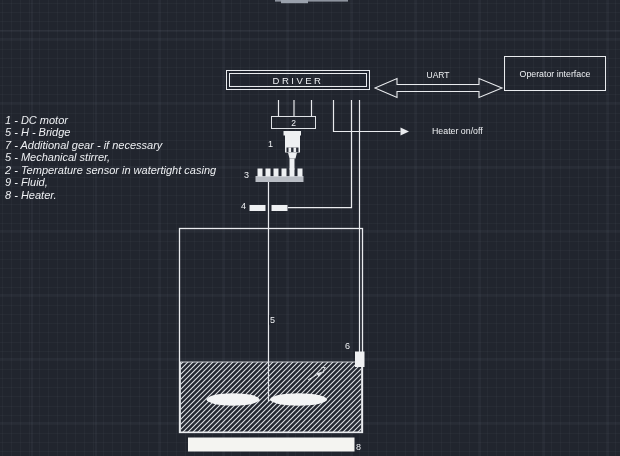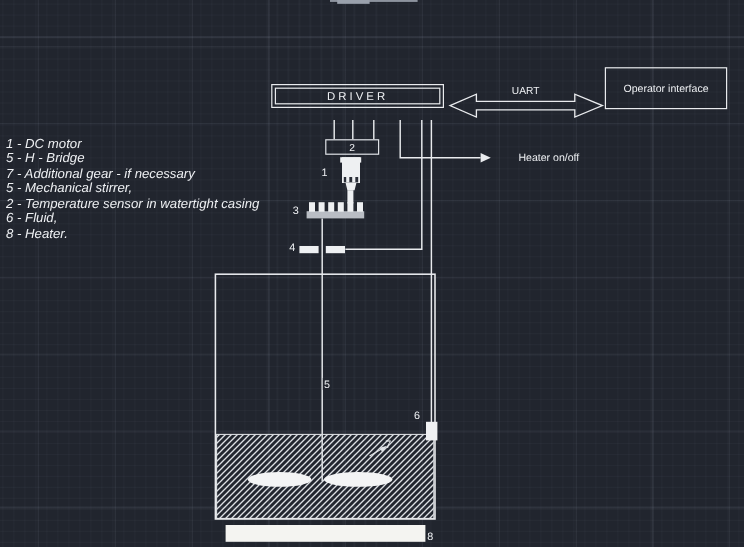--- a/index.html
+++ b/index.html
@@ -111,17 +111,17 @@
   <div class="num" style="left:345px;top:341px">6</div>
   <div class="num" style="left:321px;top:365px">7</div>
   <div class="num" style="left:356px;top:442px">8</div>
 
   <div class="legend">
     <div>1 - DC motor</div>
     <div>5 - H - Bridge</div>
     <div>7 - Additional gear - if necessary</div>
     <div>5 - Mechanical stirrer,</div>
     <div>2 - Temperature sensor in watertight casing</div>
-    <div>6 - Fluid,</div>
+    <div>9 - Fluid,</div>
     <div>8 - Heater.</div>
   </div>
 
 </div>
 
 </body></html>

